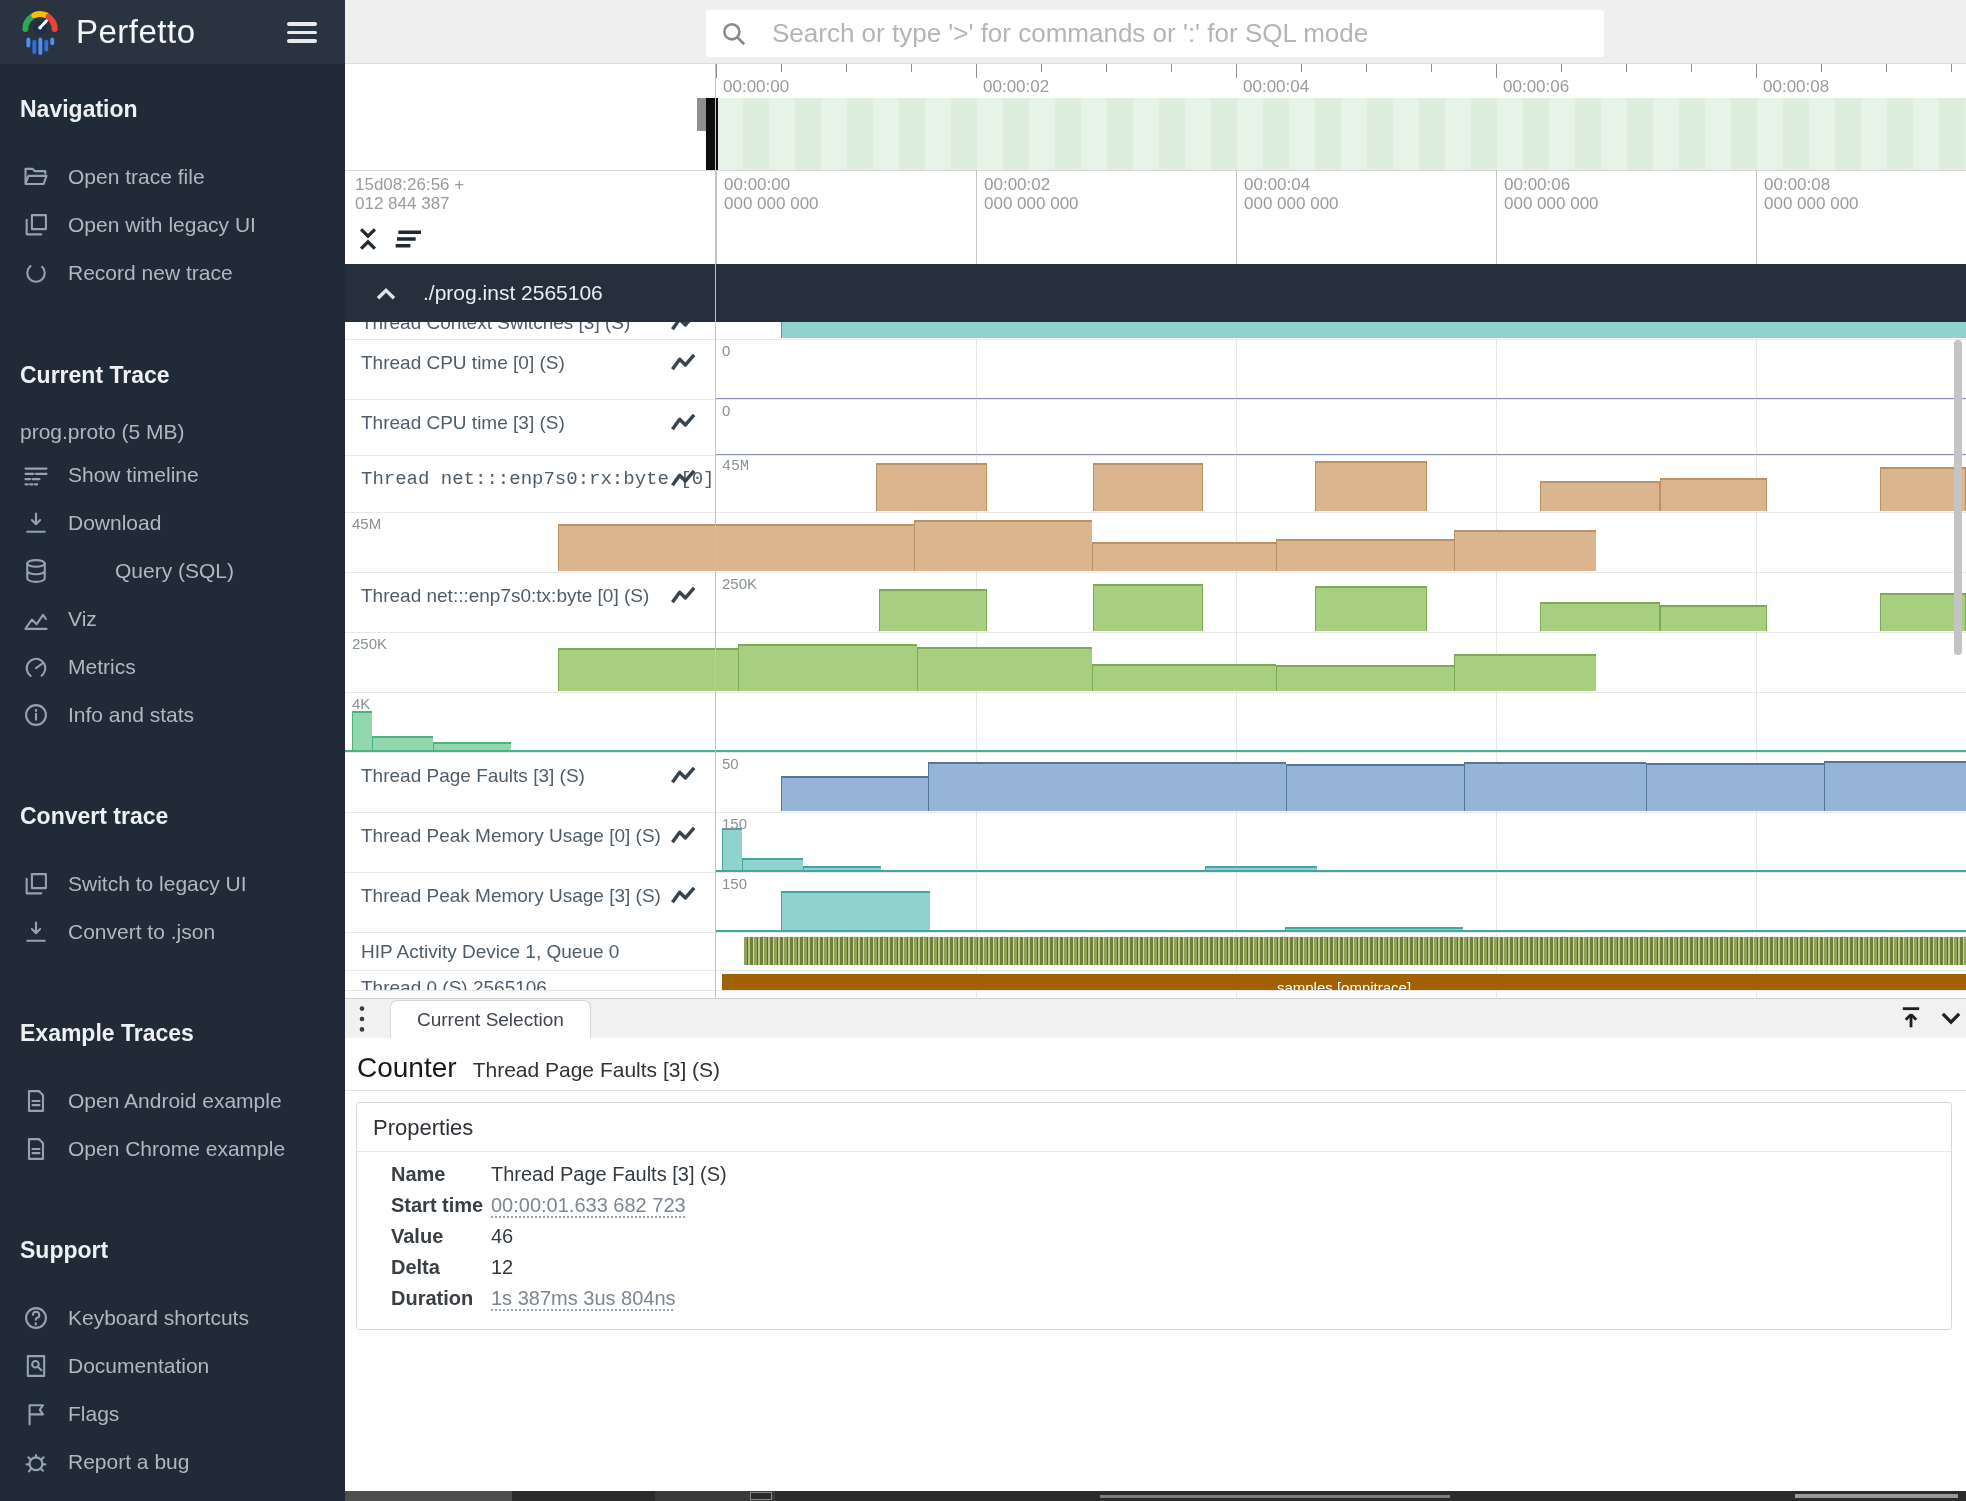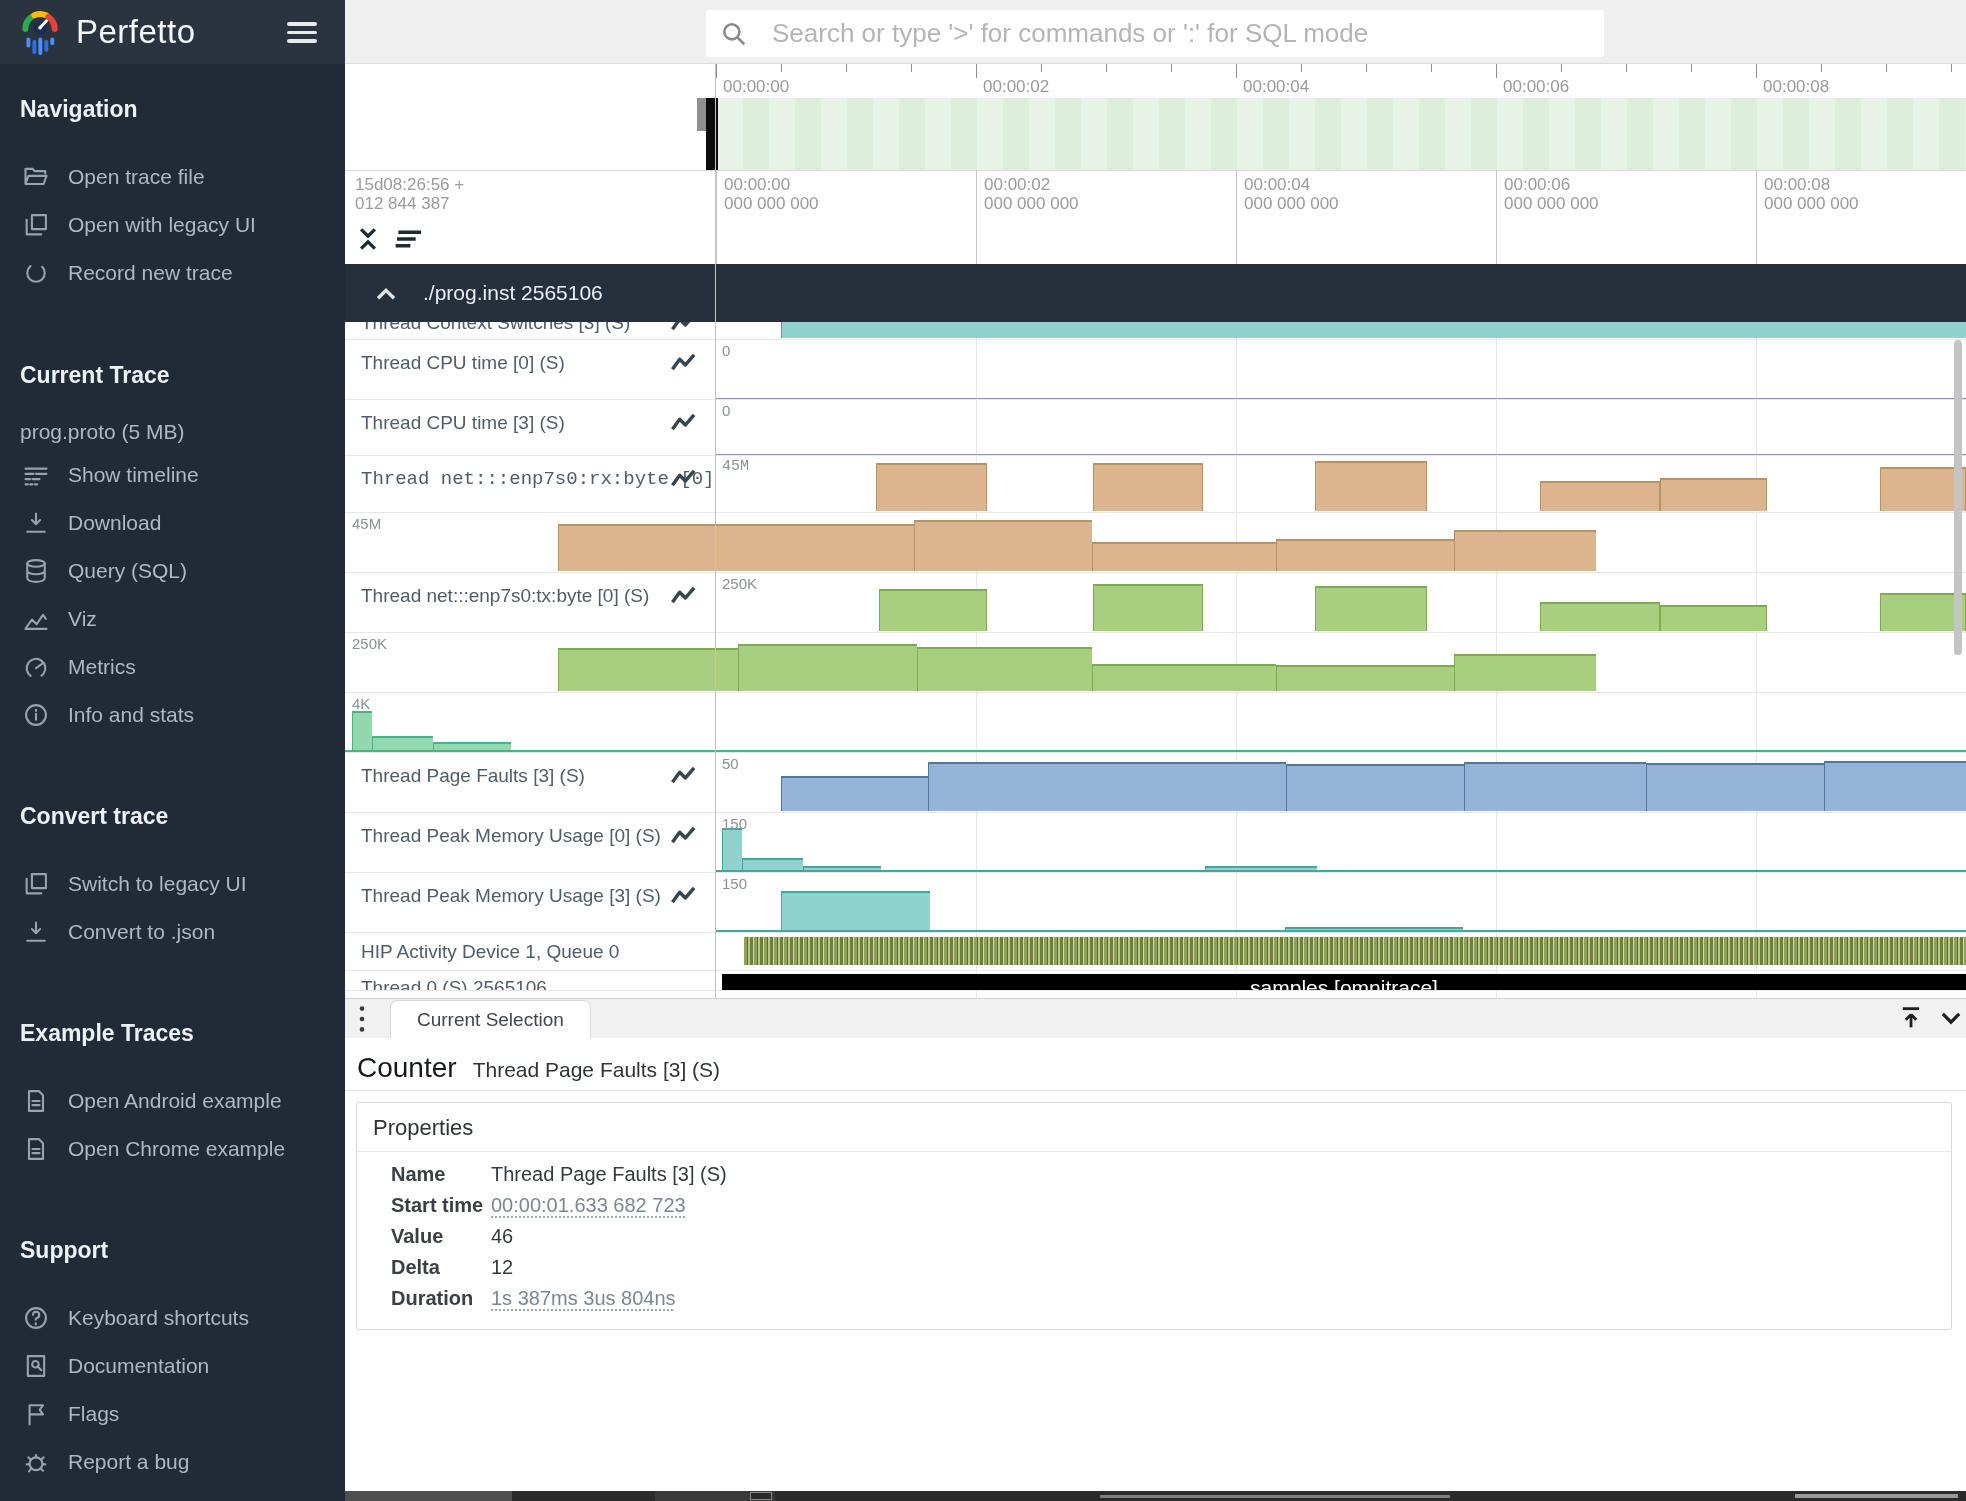--- a/index.html
+++ b/index.html
@@ -55,21 +55,21 @@
   .gridline { position:absolute; top:0; width:1px; height:676px; background:#e9e9e9; z-index:0; }
   .trow { position:relative; display:flex; width:1621px; border-bottom:1px solid #e8e8e8; z-index:1; overflow:hidden; }
   .tlabel { width:370px; flex:0 0 370px; background:#fff; position:relative; padding:12px 0 0 16px; color:#4e5d69; font-size:19px; white-space:nowrap; overflow:hidden; cursor:pointer; }
   .tlabel .graph-icon { position:absolute; right:18px; top:12px; width:26px; height:20px; color:#36454f; cursor:pointer; }
   .tchart { position:relative; flex:1; cursor:pointer; }
   .tunit { position:absolute; left:7px; top:2px; font-size:15px; color:#8a9196; z-index:3; }
   .seg { position:absolute; bottom:1px; z-index:2; }
   .baseline { position:absolute; left:0; right:0; bottom:0; z-index:2; }
   .hip-band { position:absolute; top:4px; height:28px; z-index:2;
      background:repeating-linear-gradient(90deg,#8ea355 0 3px,#5c6b31 3px 4px,#b9c68c 4px 6px,#717f3d 6px 9px,#cdd8a8 9px 10px); }
-  .slice-bar { position:absolute; top:3px; height:26px; background:#000000; z-index:2; color:#fff; font-size:21px; text-align:center; line-height:27px; overflow:hidden; }
+  .slice-bar { position:absolute; top:3px; height:26px; background:#a16207; z-index:2; color:#fff; font-size:15px; text-align:center; line-height:27px; overflow:hidden; }
   .scroll-thumb { position:absolute; left:1609px; top:340px; width:8px; height:315px; background:#c4c4c4; border-radius:4px; z-index:7; cursor:pointer; }
 
   
   .panel-header { position:absolute; left:0; top:998px; width:1621px; height:40px; background:#f1f1f1; border-top:1px solid #cfcfcf; z-index:8; }
   .drag-dots { position:absolute; left:12px; top:1004px; z-index:9; cursor:pointer; }
   .sel-tab { position:absolute; left:45px; top:1000px; height:38px; background:#fff; border:1px solid #d8d8d8; border-bottom:none; border-radius:7px 7px 0 0; padding:0 26px; font-size:19px; color:#3f4650; display:flex; align-items:center; z-index:9; cursor:pointer; }
   .panel-icon { position:absolute; top:1004px; width:28px; height:28px; color:#1f1f1f; z-index:9; cursor:pointer; }
   .panel-icon svg { width:28px; height:28px; }
   .panel-body { position:absolute; left:0; top:1038px; width:1621px; height:453px; background:#fff; }
   .counter-heading { position:absolute; left:12px; top:1052px; z-index:9; }
@@ -155,21 +155,21 @@
           <span>Show timeline</span>
         </div>
         <div class="sb-item" style="top: 503px;">
           <span class="sbicon">
             <svg viewBox="0 0 24 24" fill="none" stroke="currentColor" stroke-width="1.8" stroke-linejoin="round" stroke-linecap="round">
               <path d="M12 4v9m0 0l-3.5-3.5M12 13l3.5-3.5M4.5 19.5h15"></path>
             </svg>
           </span>
           <span>Download</span>
         </div>
-        <div class="sb-item" style="top: 551px;">
+        <div class="sb-item" style="top: 551px; gap: 47px;">
           <span class="sbicon">
             <svg viewBox="0 0 24 24" fill="none" stroke="currentColor" stroke-width="1.8" stroke-linejoin="round" stroke-linecap="round">
               <ellipse cx="12" cy="5.5" rx="7.5" ry="2.8"></ellipse>
               <path d="M4.5 5.5v13c0 1.5 3.4 2.8 7.5 2.8s7.5-1.3 7.5-2.8v-13M4.5 12c0 1.5 3.4 2.8 7.5 2.8s7.5-1.3 7.5-2.8"></path>
             </svg>
           </span>
           <span>Query (SQL)</span>
         </div>
         <div class="sb-item" style="top: 599px;">
           <span class="sbicon">

